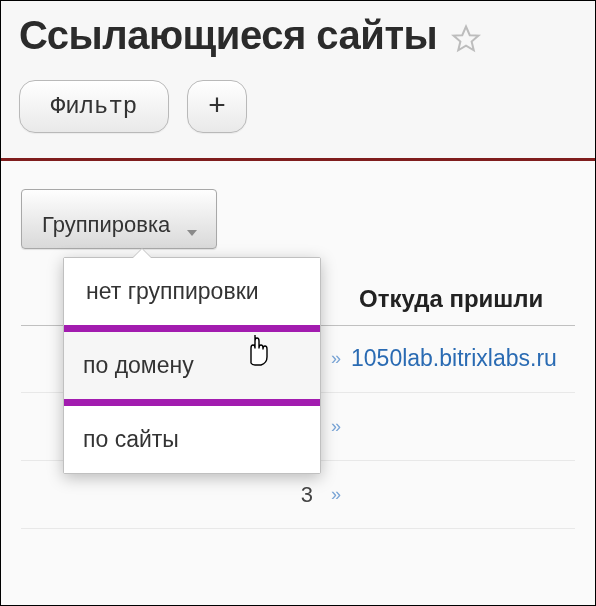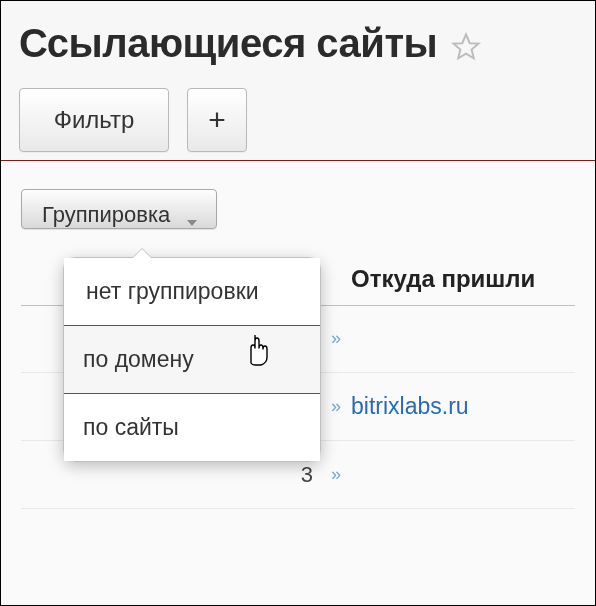--- a/index.html
+++ b/index.html
@@ -1,54 +1,55 @@
 <!DOCTYPE html>
 <html><head>
 <meta charset="utf-8">
 <style>
   * { box-sizing: border-box; margin: 0; padding: 0; }
   html, body { width: 596px; height: 606px; font-family: Arial, Helvetica, sans-serif; background: #fff; }
   .frame { width: 596px; height: 606px; border: 1px solid #000; position: relative; overflow: hidden; }
 
   .header {
-    padding: 20px 18px 0 18px;
+    padding: 12px 18px 0 18px;
     background: #f7f7f7;
-    border-bottom: 1px solid #7f1d1d;
+    border-bottom: 3px solid #7f1d1d;
     height: 160px;
   }
   .title-row { display: flex; align-items: center; gap: 14px; }
   .page-title { font-size: 40px; font-weight: 700; color: #2b2b2b; letter-spacing: -0.5px; }
   .star { width: 30px; height: 30px; display: inline-flex; align-items: center; justify-content: center; margin-top: 6px; }
   .star svg { width: 30px; height: 30px; }
 
   .toolbar { display: flex; gap: 18px; margin-top: 22px; }
   .btn {
-    height: 64px;
+    height: 53px;
     border: 1px solid #b9b9b9;
-    border-radius: 4px;
+    border-radius: 16px;
     background: linear-gradient(#ffffff, #e9e9e9);
     font-size: 24px;
     color: #333;
     display: inline-flex;
     align-items: center;
     justify-content: center;
     cursor: pointer;
     box-shadow: 0 1px 1px rgba(0,0,0,0.05);
+    font-family: Liberation Mono, monospace;
   }
   .btn-filter { width: 150px; }
   .btn-add { width: 60px; font-size: 30px; font-weight: 300; }
 
   .body {
     padding: 28px 20px 0 20px;
     background: #fafafa;
     height: calc(100% - 160px);
   }
 
   .group-btn {
-    height: 40px;
+    height: 60px;
     padding: 12px 18px 0 20px;
     border: 1px solid #a8a8a8;
     border-radius: 4px;
     background: linear-gradient(#fefefe, #d9d9d9);
     font-size: 22px;
     color: #333;
     display: inline-flex;
     align-items: center;
     gap: 16px;
     cursor: pointer;
@@ -59,21 +60,21 @@
   .group-btn .chev { width: 12px; height: 12px; }
   .group-btn .chev svg { width: 12px; height: 12px; }
 
   .table-area { margin-top: 36px; position: relative; }
 
   .col-header {
     font-size: 24px;
     font-weight: 700;
     color: #222;
     position: absolute;
-    left: 330px;
+    left: 338px;
     top: 0;
   }
   .hdr-line {
     position: absolute;
     left: 0; right: 0;
     top: 40px;
     border-top: 1px solid #c0c0c0;
   }
 
   .rows { position: absolute; top: 40px; left: 0; right: 0; }
@@ -100,21 +101,21 @@
     color: #2a6bb3;
   }
 
   .dropdown {
     position: absolute;
     left: 62px;
     top: 256px;
     width: 258px;
     background: #fff;
     border: 1px solid #c0c0c0;
-    border-radius: 12px;
+    border-radius: 2px;
     box-shadow: 0 4px 16px rgba(0,0,0,0.25);
     z-index: 5;
   }
   .dropdown::before{
     content:"";
     position:absolute;
     top:-10px; left:68px;
     border-left:10px solid transparent;
     border-right:10px solid transparent;
     border-bottom:10px solid #c0c0c0;
@@ -127,21 +128,21 @@
     border-right:9px solid transparent;
     border-bottom:9px solid #fff;
   }
   .dd-item {
     padding: 20px 22px;
     font-size: 23px;
     color: #333;
     cursor: pointer;
     background: #fff;
   }
-  .dd-item + .dd-item { border-top: 1px solid #a21caf; padding-left: 19px; }
+  .dd-item + .dd-item { border-top: 7px solid #a21caf; padding-left: 19px; }
   .dd-item.hover { background: #f6f6f6; }
 
   .cursor {
     position: absolute;
     left: 242px;
     top: 334px;
     width: 28px;
     height: 32px;
     z-index: 10;
     pointer-events: none;
@@ -176,25 +177,25 @@
       </span>
     </button>
 
     <div class="table-area">
       <div class="col-header">Откуда пришли</div>
       <div class="hdr-line"></div>
       <div class="rows">
         <div class="row">
           <div class="num"></div>
           <span class="arrow">»</span>
+          <span class="link">1050lab.bitrixlabs.ru</span>
         </div>
         <div class="row">
           <div class="num"></div>
           <span class="arrow">»</span>
-          <span class="link">bitrixlabs.ru</span>
         </div>
         <div class="row">
           <div class="num">3</div>
           <span class="arrow">»</span>
         </div>
       </div>
     </div>
   </div>
 
   <div class="dropdown">

